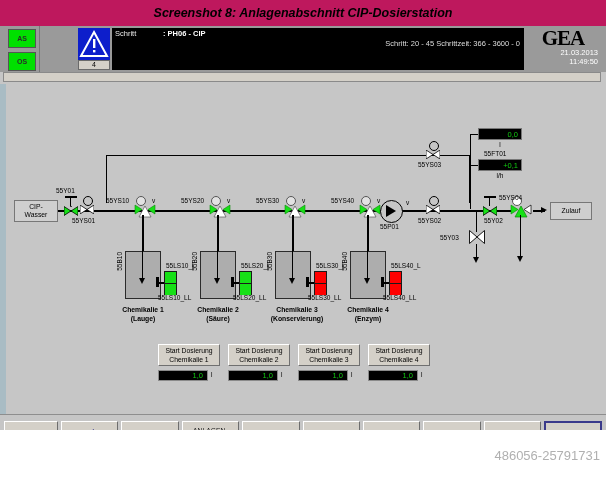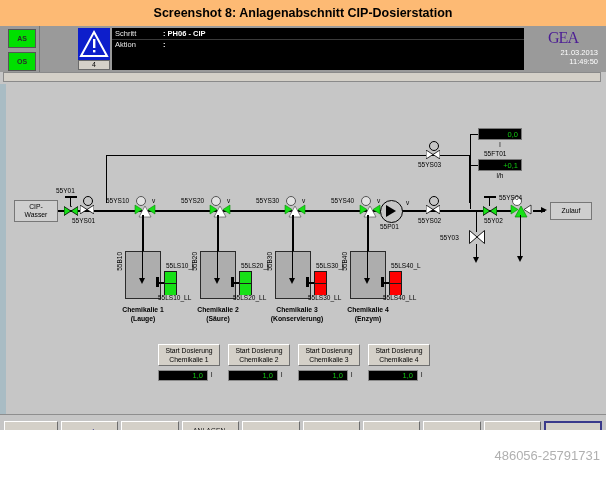--- a/index.html
+++ b/index.html
@@ -1,20 +1,20 @@
 <!DOCTYPE html>
 <html><head>
 <meta charset="utf-8">
 <style>
   html,body{margin:0;padding:0;background:#ffffff;}
   body{width:606px;height:480px;overflow:hidden;font-family:"Liberation Sans",sans-serif;}
 
   
   #caption{height:26px;display:flex;align-items:center;justify-content:center;
-    font-weight:bold;font-size:12.5px;color:#000;background:#fdba74;}
+    font-style:italic;font-weight:bold;font-size:12.5px;color:#000;background:#be185d;}
 
   
   #hmi{position:relative;width:606px;height:430px;background:#c6c6c6;}
 
   
   #topstrip{position:absolute;left:0;top:0;width:606px;height:46px;background:#9a9a9a;}
   #asos{position:absolute;left:8px;top:3px;width:30px;height:42px;}
   .lampbtn{position:absolute;left:0;width:26px;height:17px;background:#00e000;border:1px solid #555;
     font-size:7px;color:#2b2b2b;display:flex;align-items:center;justify-content:center;font-weight:bold;}
   .lampbtn.a{top:0;}
@@ -33,21 +33,21 @@
   .ikey{width:48px;padding-left:3px;color:#e8e8e8;font-size:7.5px;}
   .ival{color:#ffffff;font-size:7.5px;font-weight:bold;white-space:nowrap;}
   .irow.r1 .ival{font-weight:bold;}
   .ikey,.ival{font-family:"Liberation Sans",sans-serif;}
   #schritt{position:absolute;right:4px;top:11px;color:#dcdcdc;font-size:7.5px;white-space:nowrap;}
   #masterlbl{position:absolute;right:4px;top:1px;color:#ffffff;font-size:7.5px;font-weight:bold;}
 
   
   #gea{position:absolute;left:524px;top:2px;width:78px;height:42px;background:#9a9a9a;}
   #gealogo{height:20px;display:flex;align-items:center;justify-content:center;
-    font-size:16px;font-weight:normal;letter-spacing:-1px;color:#4c1d95;font-family:"Liberation Serif",serif;}
+    font-size:21px;font-weight:bold;letter-spacing:-1px;color:#000000;font-family:"Liberation Serif",serif;}
   #geadate{text-align:right;padding-right:4px;color:#ffffff;font-size:7.5px;}
   #geatime{text-align:right;padding-right:4px;color:#ffffff;font-size:7.5px;}
 
   
   #msgbar{position:absolute;left:3px;top:46px;width:598px;height:10px;background:#d4d0c8;border:1px solid #8a8a8a;box-sizing:border-box;}
 
   
   #canvas{position:absolute;left:0;top:58px;width:606px;height:330px;background:#c6c6c6;
     border-left:6px solid #a9bcc4;}
   #leftband{position:absolute;left:0;top:58px;width:6px;height:330px;background:#a9bcc4;}
@@ -140,24 +140,21 @@
           <rect x="15" y="22" width="2.4" height="2.4" fill="#ffffff"></rect>
         </svg>
       </div>
       <div id="warnnum">4</div>
     </div>
 
     <div id="info">
       <div class="irow">
         <div class="ikey">Schritt</div>
         <div class="ival">: PH06 - CIP</div>
-      </div>
-      <div class="irow">
-        <div class="ikey">Aktion</div>
-        <div class="ival">:</div>
+        <div id="schritt">Schritt:   20  -  45       Schrittzeit:    366   -   3600   -    0</div>
       </div>
     </div>
 
     <div id="gea">
       <div id="gealogo">GEA</div>
       <div id="geadate">21.03.2013</div>
       <div id="geatime">11:49:50</div>
     </div>
   </div>
 

